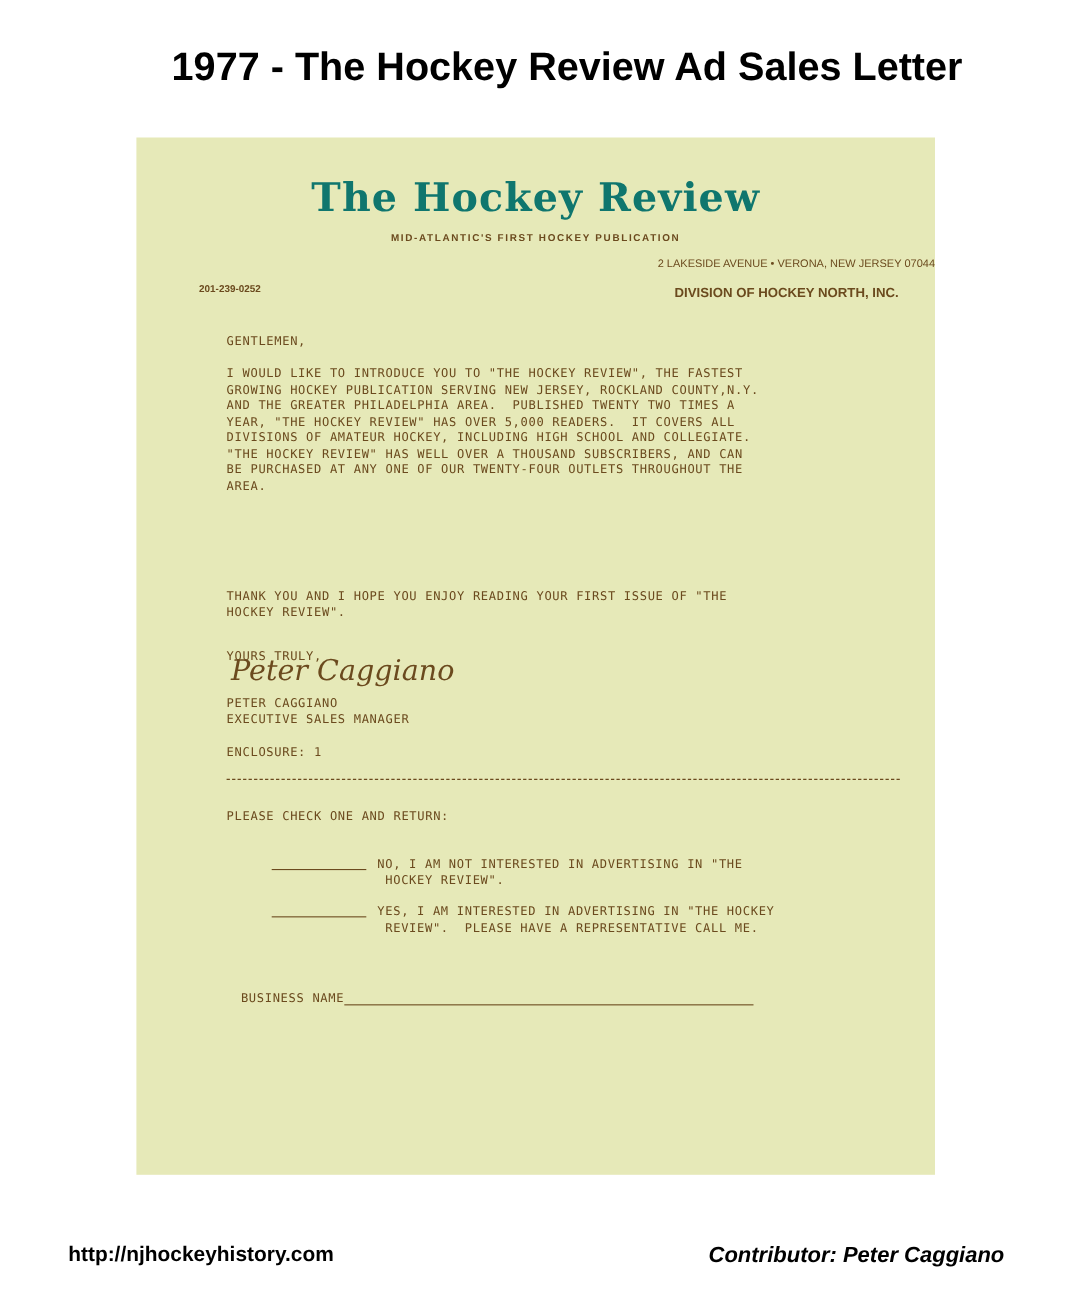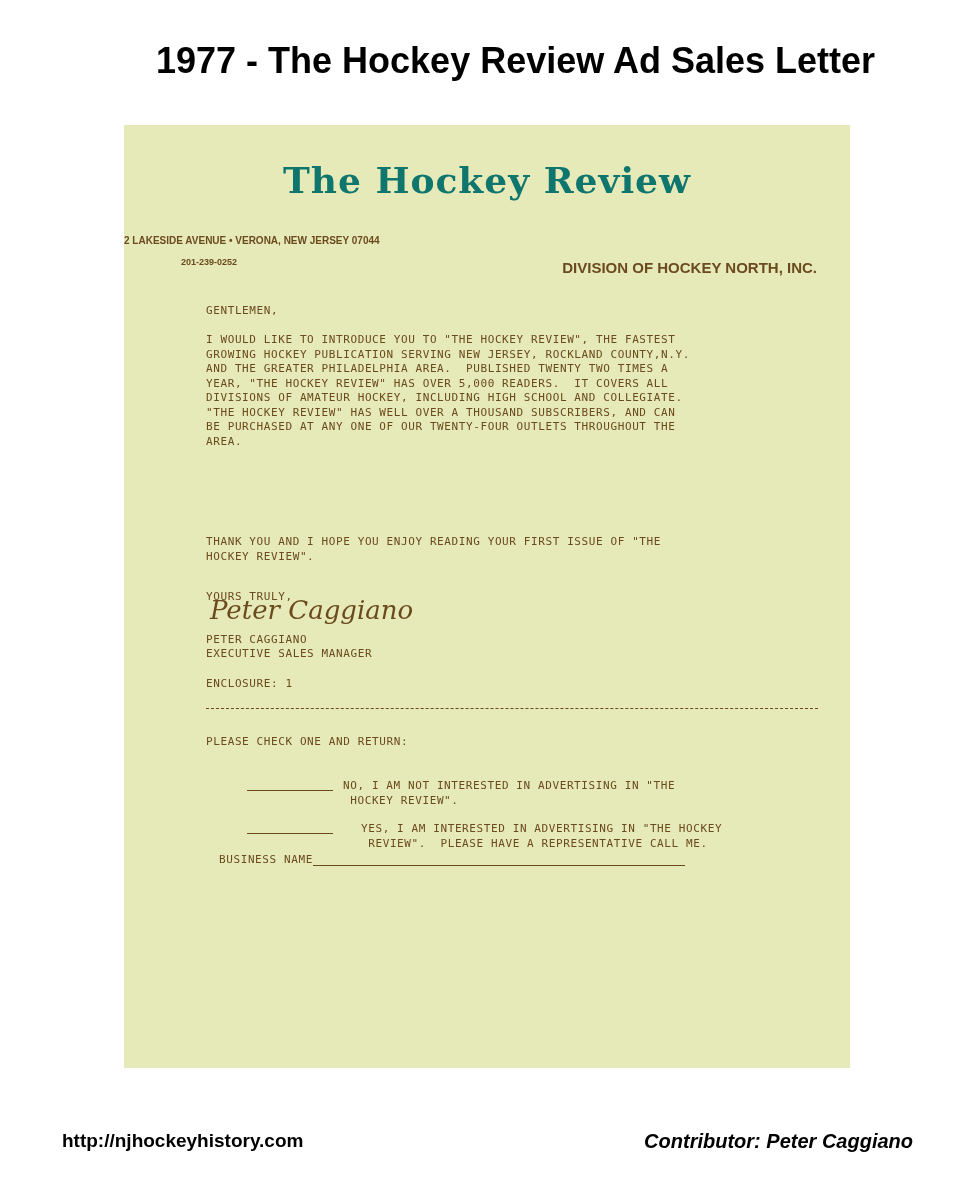--- a/index.html
+++ b/index.html
@@ -1,38 +1,39 @@
 <!DOCTYPE html>
 <html><head>
 <meta charset="utf-8">
 <style>
   html, body { margin:0; padding:0; }
   body { width:979px; height:1188px; background:#ffffff; position:relative; overflow:hidden; font-family:"Liberation Sans", sans-serif; }
   .page-title { position:absolute; left:0; top:40px; width:979px; text-align:center; font-weight:bold; font-size:36px; color:#000;margin-left:26px; }
   .paper { position:absolute; left:124px; top:125px; width:726px; height:943px; background:#e6e9b8; }
   .masthead { position:absolute; left:0; top:34px; width:100%; text-align:center; font-family:"DejaVu Serif", serif; font-weight:bold; font-size:36px; color:#0f766e; letter-spacing:1px; }
   .tagline { position:absolute; left:0; top:86px; width:100%; text-align:center; font-weight:bold; font-size:9px; letter-spacing:1.5px; color:#6b4a1e; }
-  .address { position:absolute; left:0; top:110px; width:100%; text-align:left; font-weight:bold; font-size:10px; color:#6b4a1e; }
+  .address { position:absolute; left:0; top:110px; width:100%; text-align:right; font-weight:normal; font-size:10px; color:#6b4a1e; }
   .phone-head { position:absolute; left:45px; top:132px; font-weight:bold; font-size:9px; color:#6b4a1e;margin-left:12px; }
-  .division { position:absolute; right:33px; top:134px; font-weight:bold; font-size:15px; color:#6b4a1e; }
+  .division { position:absolute; right:33px; top:134px; font-weight:bold; font-size:12px; color:#6b4a1e; }
   .body-text { position:absolute; left:82px; font-family:"DejaVu Sans Mono", monospace; font-size:11px; line-height:14.5px; color:#6b4a1e; white-space:pre; letter-spacing:0.6px; }
   .sig { position:absolute; left:86px; top:470px; font-family:"DejaVu Serif", serif; font-style:italic; font-size:26px; color:#6b4a1e; }
   .dash-line { position:absolute; left:82px; top:583px; width:612px; border-top:1.5px dashed #6b4a1e; }
   .blank { display:inline-block; border-bottom:1.2px solid #6b4a1e; height:12px; vertical-align:bottom; }
   .form-row { position:absolute; font-family:"DejaVu Sans Mono", monospace; font-size:11px; color:#6b4a1e; letter-spacing:0.6px; white-space:nowrap; }
   .footer-url { position:absolute; left:62px; top:1130px; font-weight:bold; font-size:19px; color:#000; }
   .footer-contrib { position:absolute; right:66px; top:1130px; font-weight:bold; font-style:italic; font-size:20px; color:#000;margin-left:46px; }
 </style>
 </head>
 <body>
 
 <div class="page-title">1977 - The Hockey Review Ad Sales Letter</div>
 
 <div class="paper">
   <div class="masthead">The Hockey Review</div>
+  <div class="tagline">MID-ATLANTIC'S FIRST HOCKEY PUBLICATION</div>
   <div class="address">2 LAKESIDE AVENUE • VERONA, NEW JERSEY 07044</div>
   <div class="phone-head">201-239-0252</div>
   <div class="division">DIVISION OF HOCKEY NORTH, INC.</div>
 
   <div class="body-text" style="top:179px;">GENTLEMEN,</div>
   <div class="body-text" style="top:208px;">I WOULD LIKE TO INTRODUCE YOU TO "THE HOCKEY REVIEW", THE FASTEST
 GROWING HOCKEY PUBLICATION SERVING NEW JERSEY, ROCKLAND COUNTY,N.Y.
 AND THE GREATER PHILADELPHIA AREA.  PUBLISHED TWENTY TWO TIMES A
 YEAR, "THE HOCKEY REVIEW" HAS OVER 5,000 READERS.  IT COVERS ALL
 DIVISIONS OF AMATEUR HOCKEY, INCLUDING HIGH SCHOOL AND COLLEGIATE.
@@ -53,23 +54,23 @@
 
   <div class="form-row" style="left:123px; top:653px;">
     <span class="blank" style="width:86px; margin-right:8px;"></span>
   </div>
   <div class="body-text" style="left:219px; top:654px;">NO, I AM NOT INTERESTED IN ADVERTISING IN "THE
  HOCKEY REVIEW".</div>
 
   <div class="form-row" style="left:123px; top:696px;">
     <span class="blank" style="width:86px;"></span>
   </div>
-  <div class="body-text" style="left:219px; top:697px;margin-left:18px;">YES, I AM INTERESTED IN ADVERTISING IN "THE HOCKEY
+  <div class="body-text" style="left:219px; top:697px;">YES, I AM INTERESTED IN ADVERTISING IN "THE HOCKEY
  REVIEW".  PLEASE HAVE A REPRESENTATIVE CALL ME.</div>
 
-  <div class="form-row" style="left:80px; top:728px;padding-left:15px;">
+  <div class="form-row" style="left:80px; top:776px;padding-left:15px;">
     <span>BUSINESS NAME</span><span class="blank" style="width:372px;"></span>
   </div>
 
 </div>
 
 <div class="footer-url">http://njhockeyhistory.com</div>
 <div class="footer-contrib">Contributor:  Peter Caggiano</div>
 
 </body></html>

